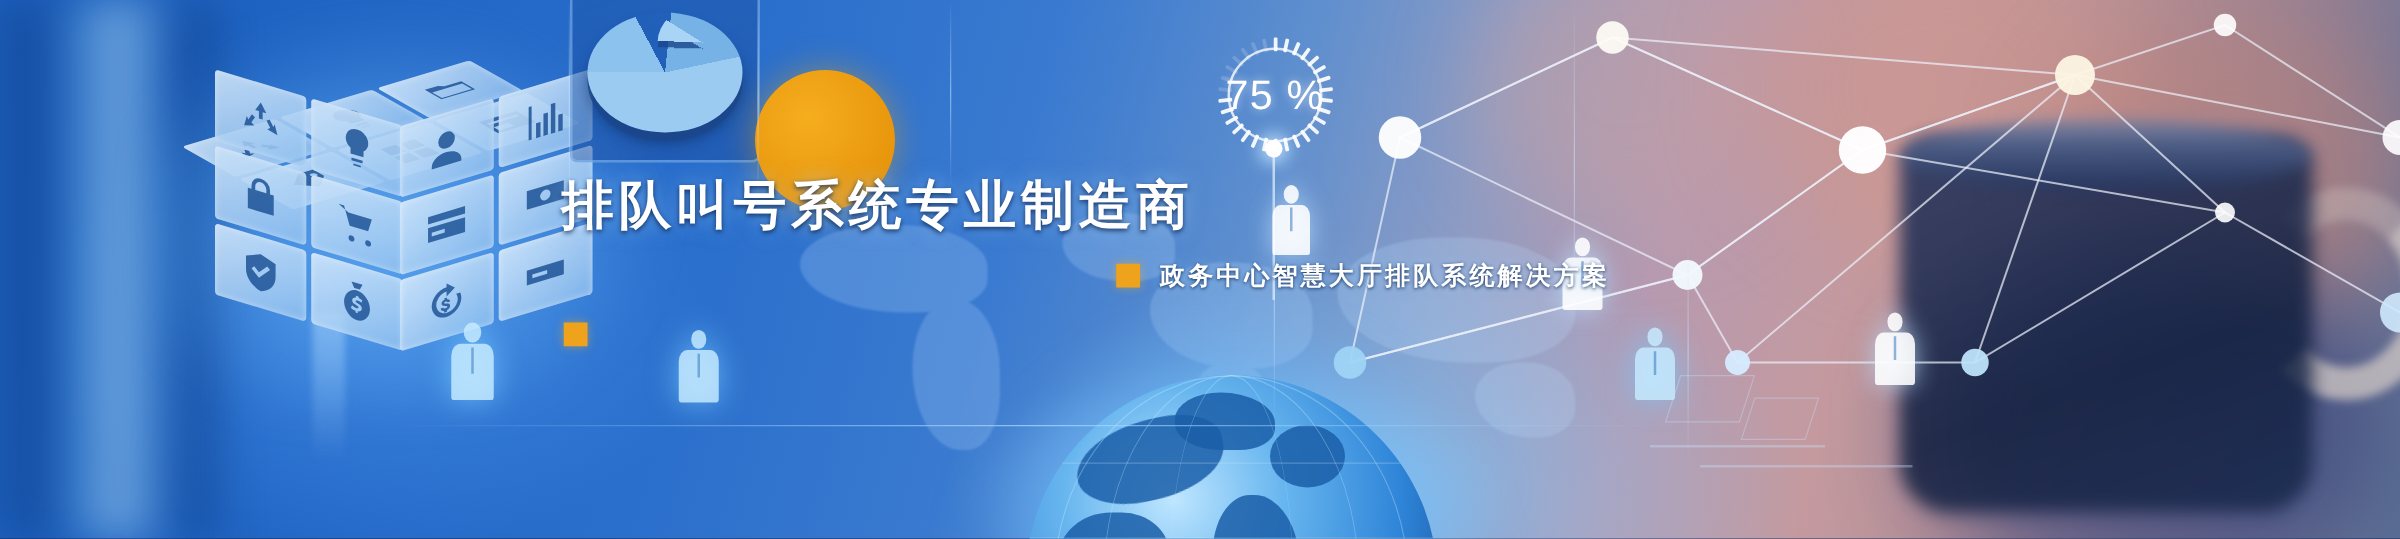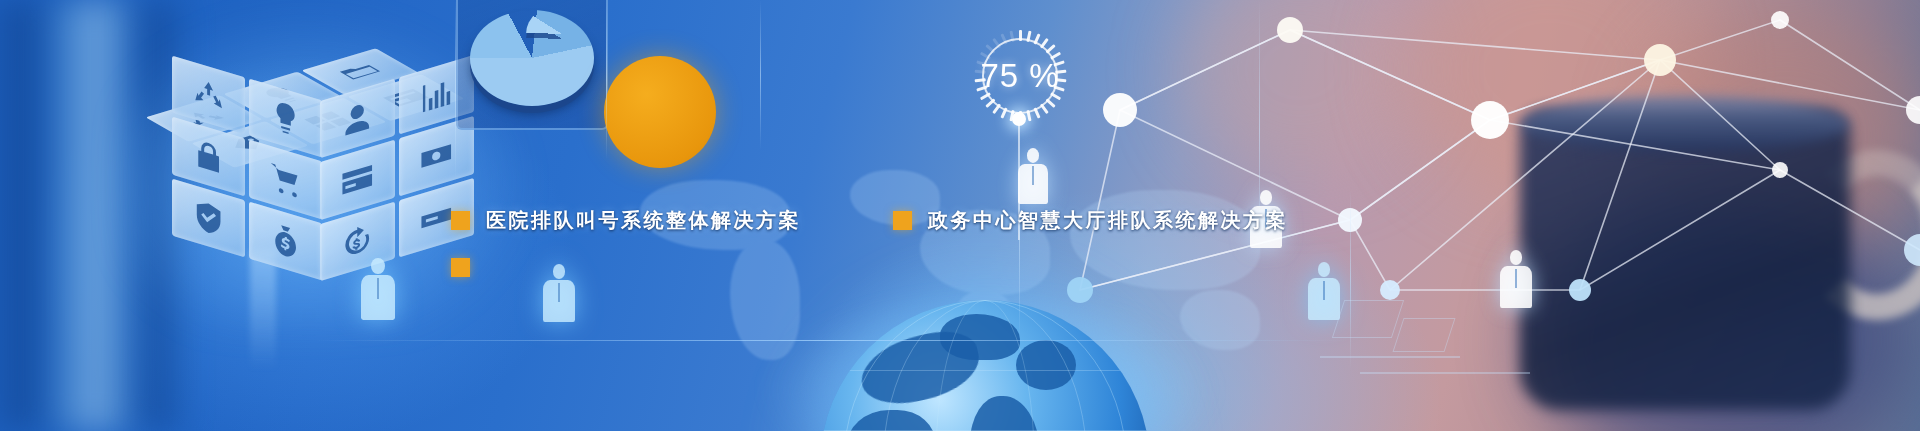--- a/index.html
+++ b/index.html
@@ -411,25 +411,22 @@
       <div class="tie"></div>
   </div>
 
   <div class="hud" style="left:1338px;top:300px;width:60px;height:38px;transform:skewX(-18deg);"></div>
   <div class="hud" style="left:1398px;top:318px;width:52px;height:34px;transform:skewX(-18deg);"></div>
   <div class="hud" style="left:1320px;top:356px;width:140px;height:1px;"></div>
   <div class="hud" style="left:1360px;top:372px;width:170px;height:1px;"></div>
 
   <div id="hairline"></div>
 
-
-  <div class="bullet-row" id="b1">
-    <span class="bullet-sq"></span>
-    <span class="bullet-tx">医院排队叫号系统整体解决方案</span>
-  </div>
+  <div id="headline">排队叫号系统专业制造商</div>
+
 
   <div class="bullet-row" id="b2">
     <span class="bullet-sq"></span>
     <span class="bullet-tx">政务中心智慧大厅排队系统解决方案</span>
   </div>
 
   <div class="bullet-row" id="b3">
     <span class="bullet-sq"></span>
   </div>
 

